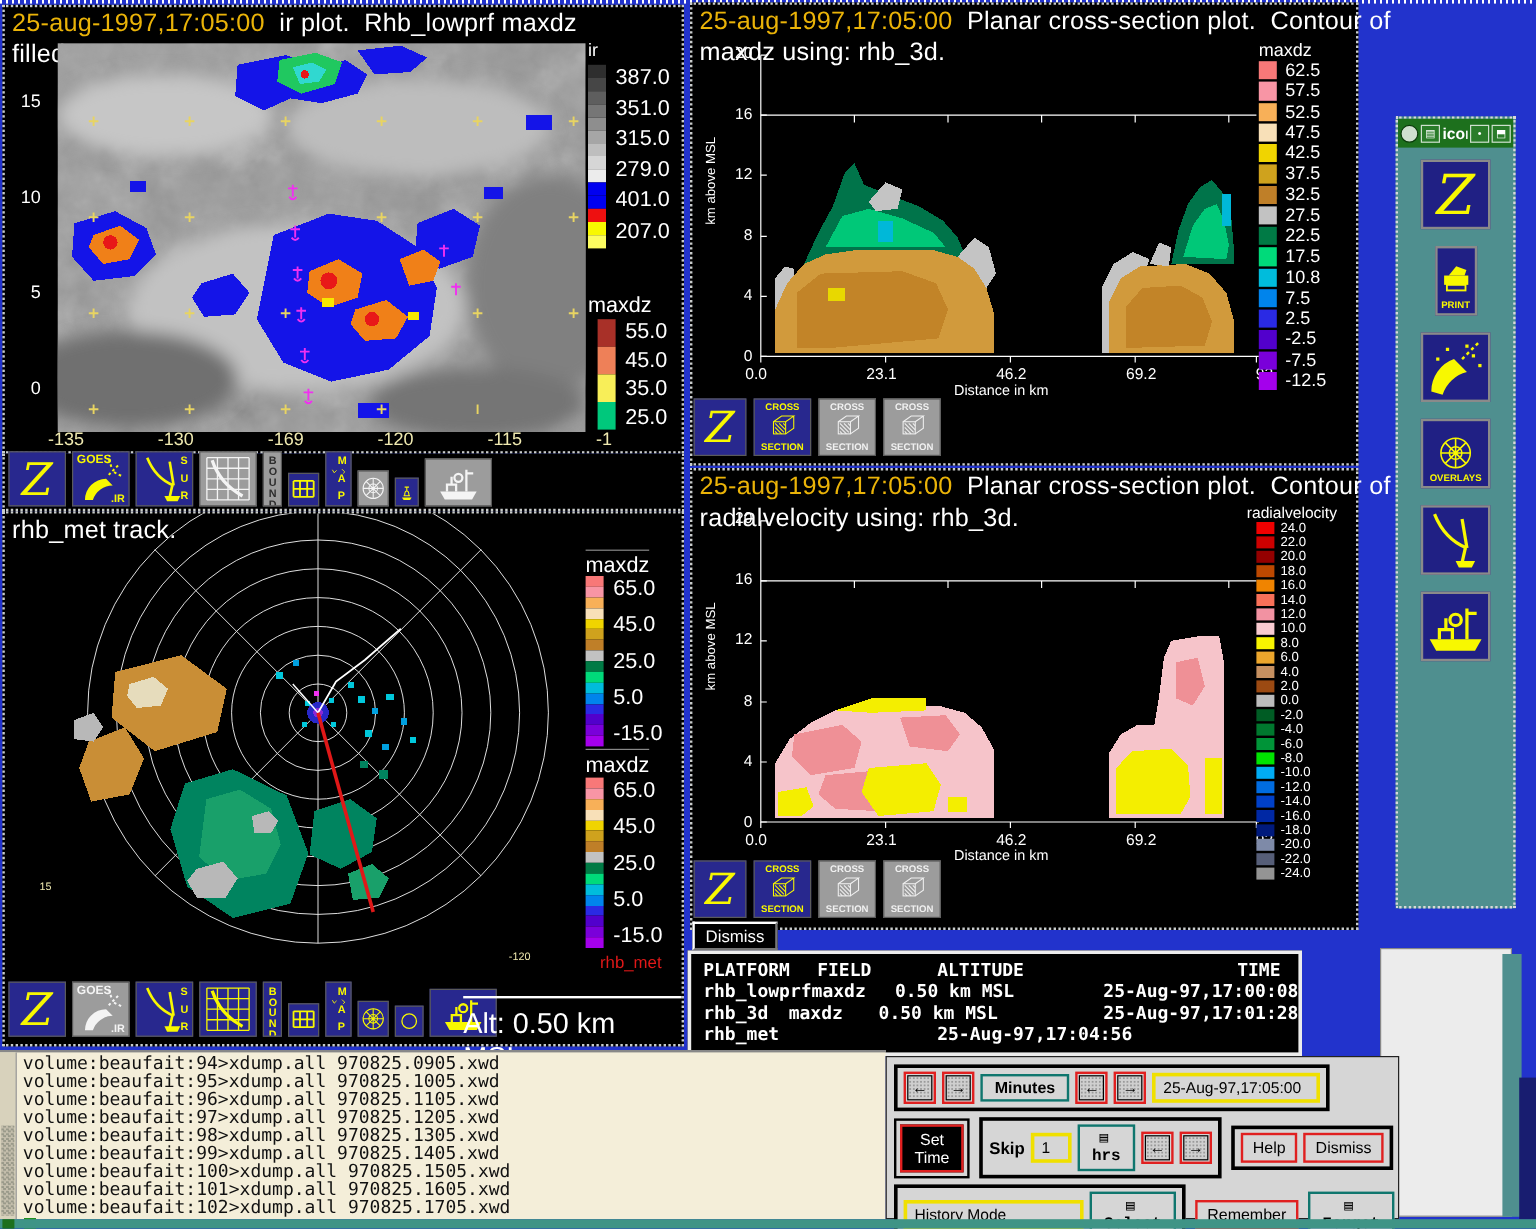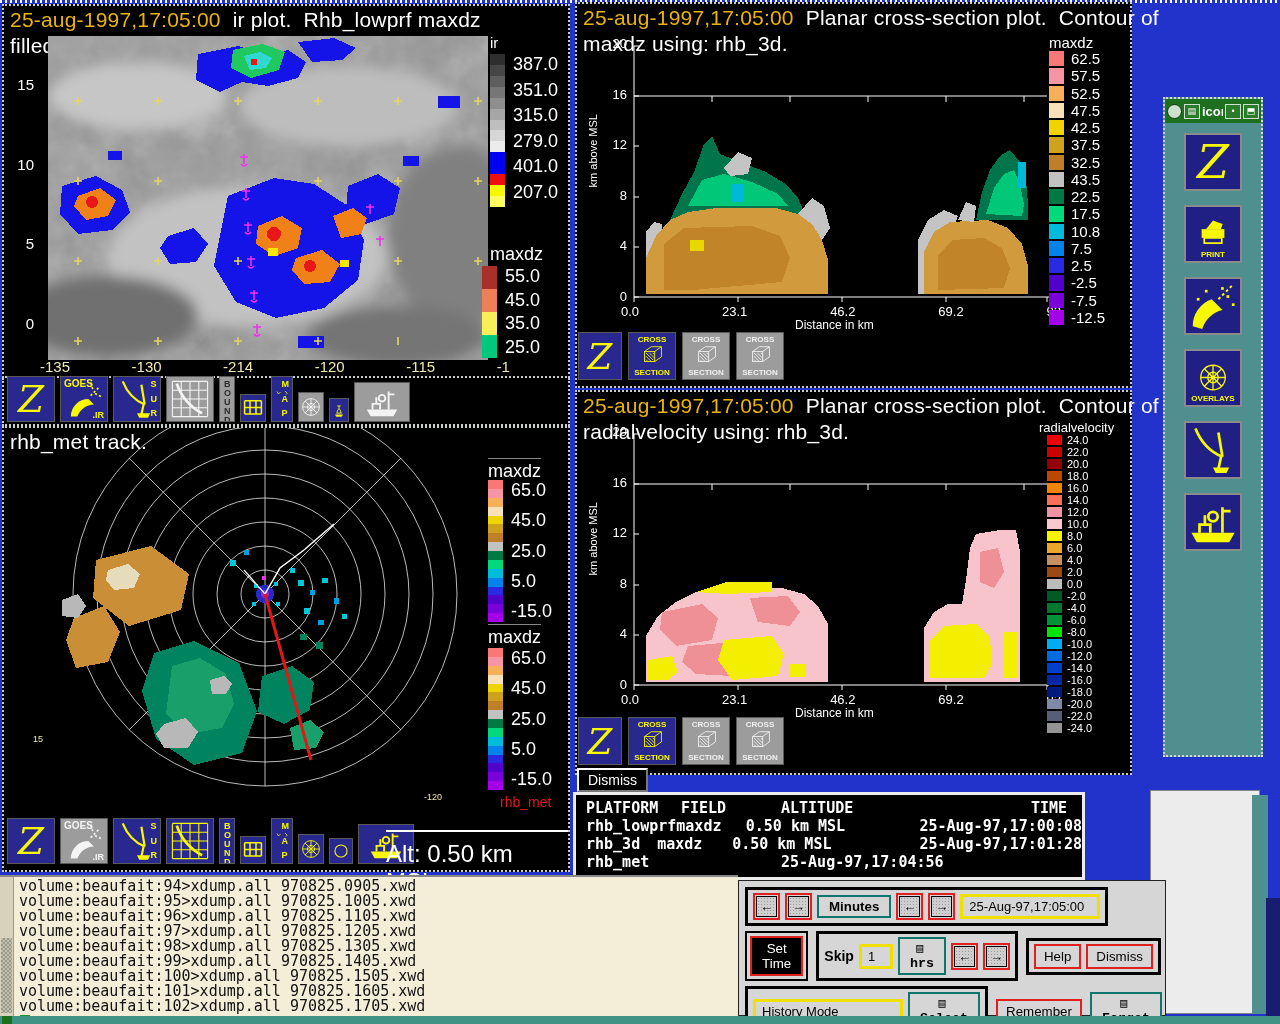--- a/index.html
+++ b/index.html
@@ -165,21 +165,21 @@
   </svg>
   <div class="yticks ir-yticks" style="left:6px;top:70px;height:256px;width:24px">
       <span>15</span>
       <span>10</span>
       <span>5</span>
       <span>0</span>
     </div>
   <div class="xticks ir-xticks" style="left:36px;top:352px;width:470px">
       <span>-135</span>
       <span>-130</span>
-      <span>-214</span>
+      <span>-169</span>
       <span>-120</span>
       <span>-115</span>
       <span>-1</span>
     </div>
 
   <div class="cb-title" style="left:486px;top:28px">ir</div>
   <div class="segbar" style="left:486px;top:48px;height:153px">
       <div class="sb-bar">
         <div class="sb-seg" style="background: rgb(46, 46, 46);"></div>
         <div class="sb-seg" style="background: rgb(70, 70, 70);"></div>
@@ -200,21 +200,21 @@
         <span>387.0</span>
         <span>351.0</span>
         <span>315.0</span>
         <span>279.0</span>
         <span>401.0</span>
         <span>207.0</span>
         <span></span>
       </div>
     </div>
   <div class="cb-title" style="left:486px;top:238px;font-size:18px">maxdz</div>
-  <div class="segbar" style="left:478px;top:260px;height:92px">
+  <div class="segbar" style="left:494px;top:260px;height:92px">
       <div class="sb-bar">
         <div class="sb-seg" style="background: rgb(168, 48, 40);"></div>
         <div class="sb-seg" style="background: rgb(238, 128, 88);"></div>
         <div class="sb-seg" style="background: rgb(248, 238, 88);"></div>
         <div class="sb-seg" style="background: rgb(0, 200, 124);"></div>
       </div>
       <div class="sb-ticks">
         <span>55.0</span>
         <span>45.0</span>
         <span>35.0</span>
@@ -602,21 +602,21 @@
       <div class="cb-row">
         <span class="cb-sw" style="background: rgb(207, 162, 29);"></span>
         <span class="cb-tx">37.5</span>
       </div>
       <div class="cb-row">
         <span class="cb-sw" style="background: rgb(191, 127, 40);"></span>
         <span class="cb-tx">32.5</span>
       </div>
       <div class="cb-row">
         <span class="cb-sw" style="background: rgb(194, 194, 194);"></span>
-        <span class="cb-tx">43.5</span>
+        <span class="cb-tx">27.5</span>
       </div>
       <div class="cb-row">
         <span class="cb-sw" style="background: rgb(0, 122, 69);"></span>
         <span class="cb-tx">22.5</span>
       </div>
       <div class="cb-row">
         <span class="cb-sw" style="background: rgb(0, 218, 122);"></span>
         <span class="cb-tx">17.5</span>
       </div>
       <div class="cb-row">
@@ -952,21 +952,21 @@
     <span id="icon-title">icon</span>
     <span class="tb-box">•</span>
     <span class="tb-box">⬒</span>
   </div>
   <div id="sidebar-icons">
       <div class="icon-btn v-big" style="width: 58px; height: 58px;">
         <div class="ic-glyph"><svg viewBox="0 0 40 40">
             <text x="20" y="32" font-size="34" font-style="italic" font-family="DejaVu Serif,serif" text-anchor="middle" fill="currentColor">Z</text>
           </svg></div>
       </div>
-      <div class="icon-btn v-big has-caps" style="width: 58px; height: 58px;">
+      <div class="icon-btn v-big has-caps" style="width: 35px; height: 58px;">
         <div class="ic-glyph"><svg viewBox="0 0 40 40">
             <path d="M12,15 L20,5 L31,9 L29,15 Z" fill="currentColor"></path>
             <rect x="7" y="15" width="26" height="10" fill="currentColor"></rect>
             <rect x="10" y="25" width="20" height="6" fill="none" stroke="currentColor" stroke-width="2"></rect>
           </svg></div>
         <div class="ic-bottom">PRINT</div>
       </div>
       <div class="icon-btn v-big" style="width: 58px; height: 58px;">
         <div class="ic-glyph"><svg viewBox="0 0 40 40">
             <path d="M5,35 A21,21 0 0 1 19,15 l8,8 A21,21 0 0 0 12,37 Z" fill="currentColor"></path>

